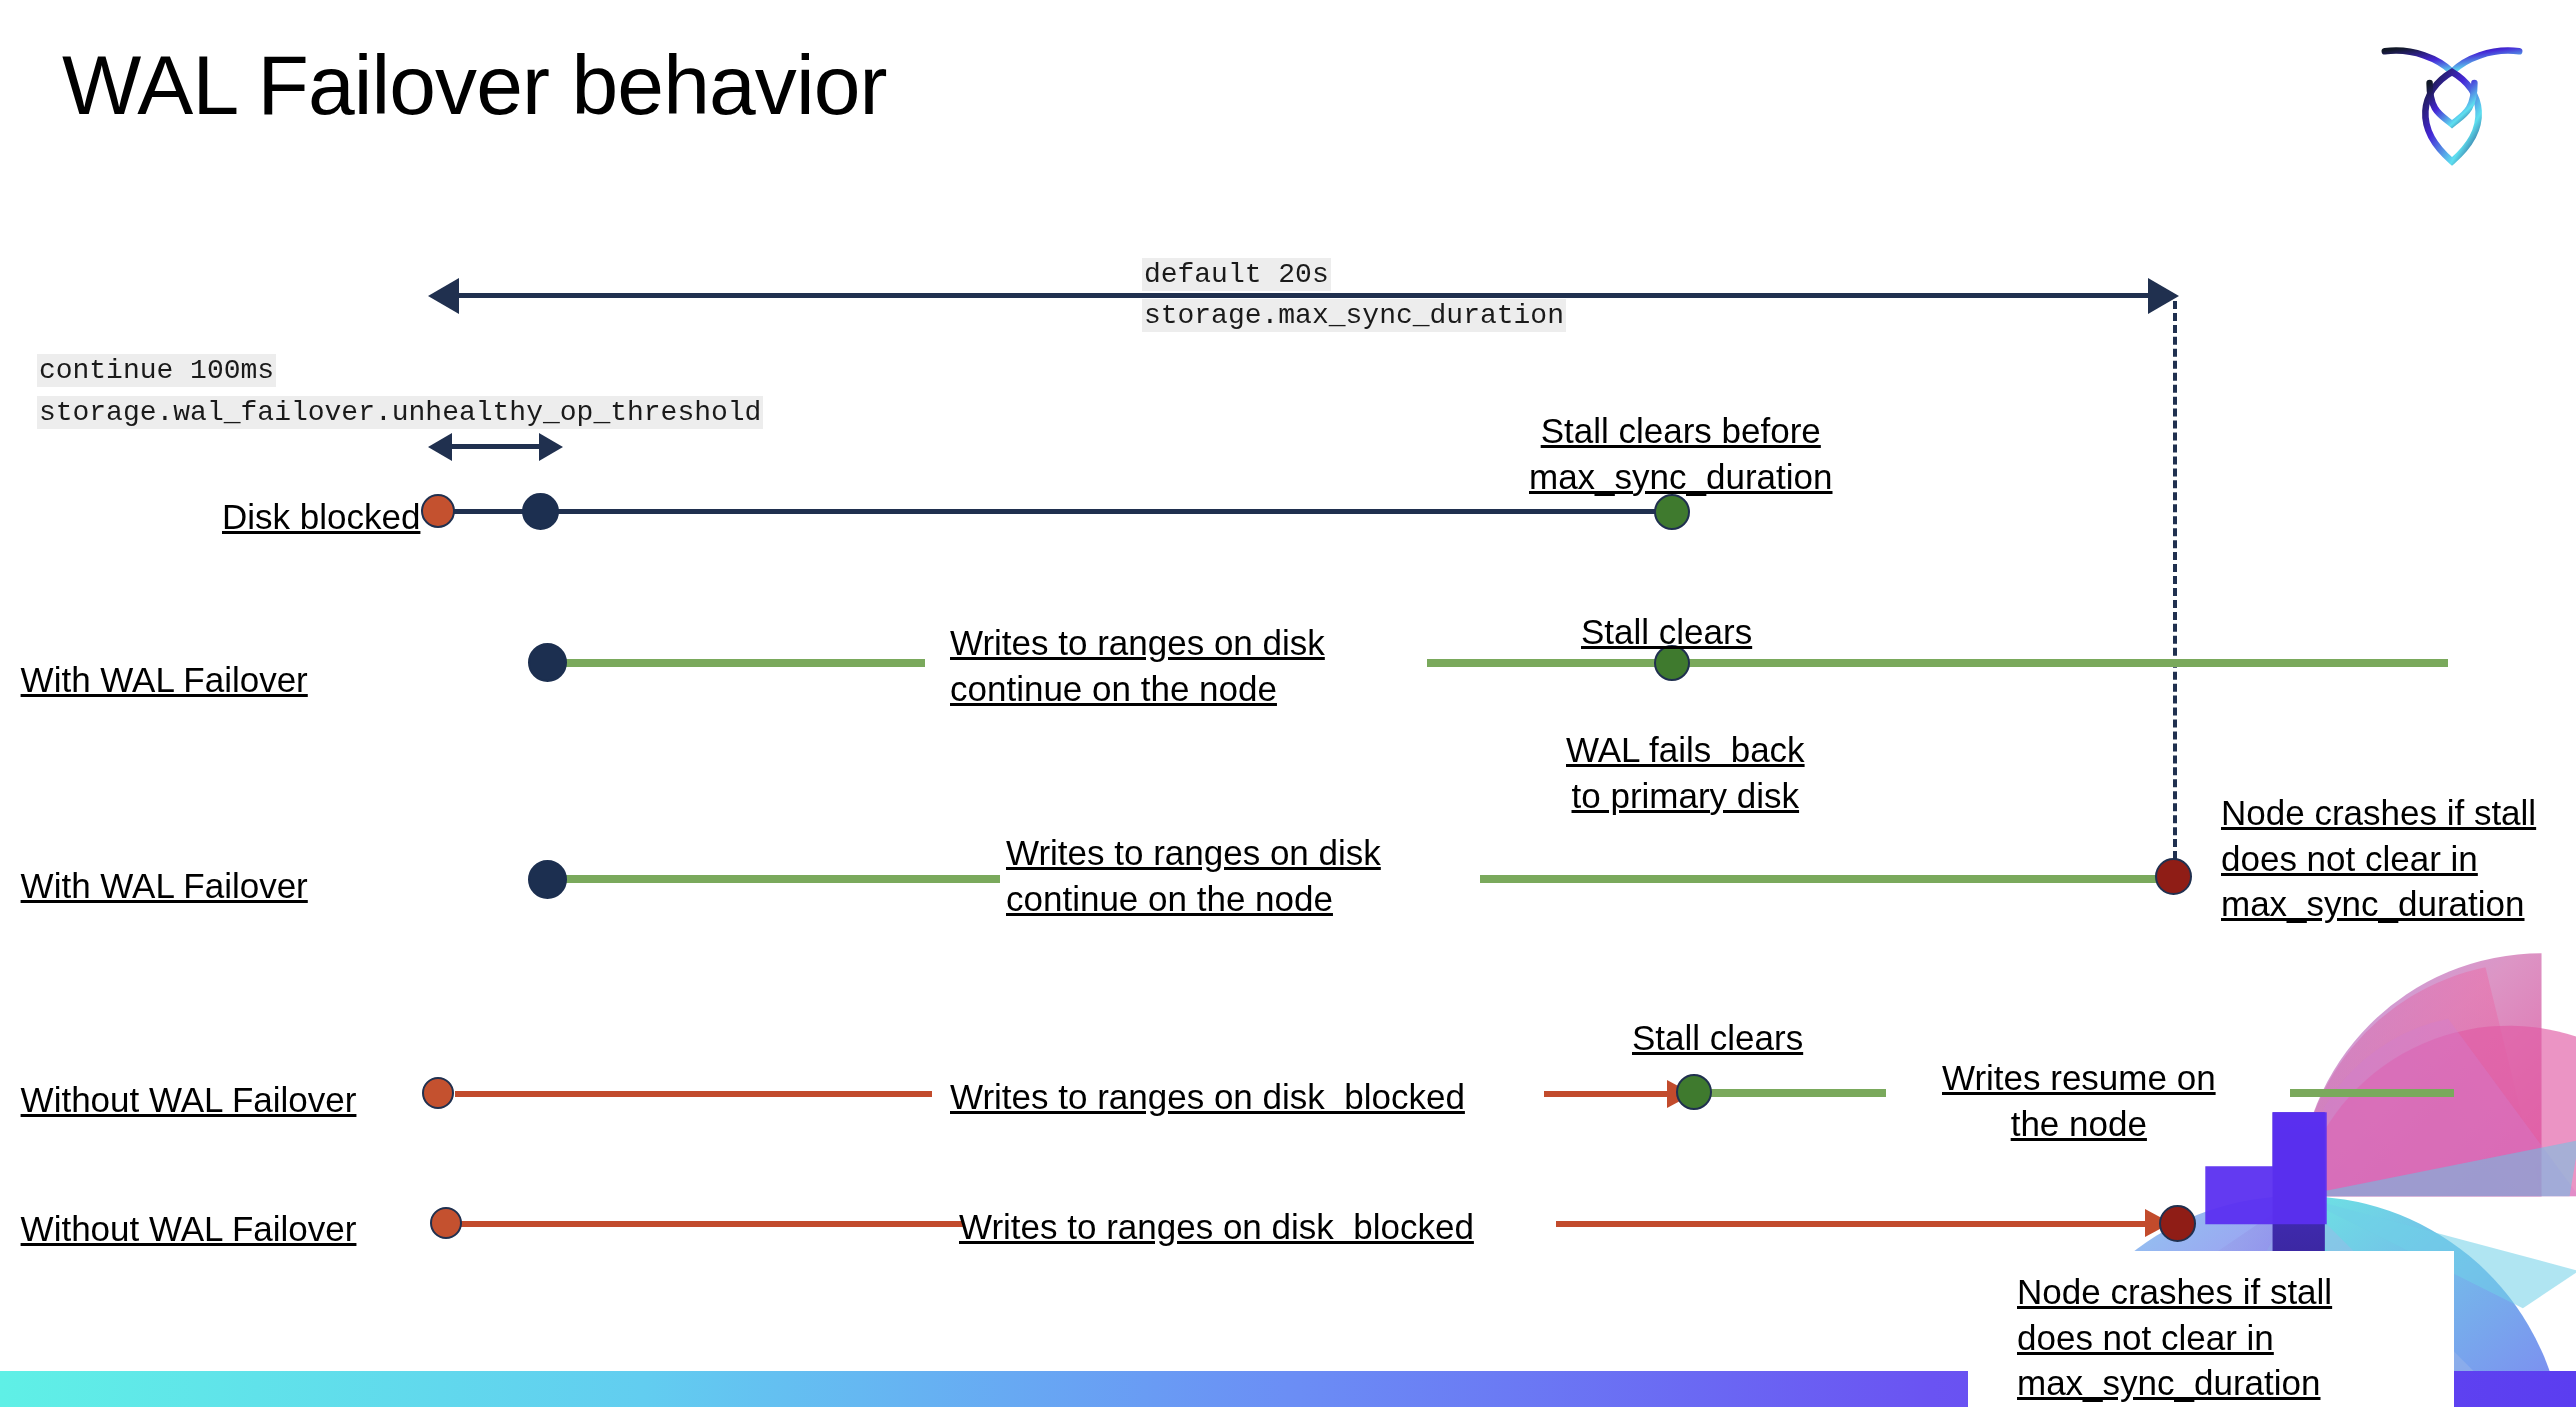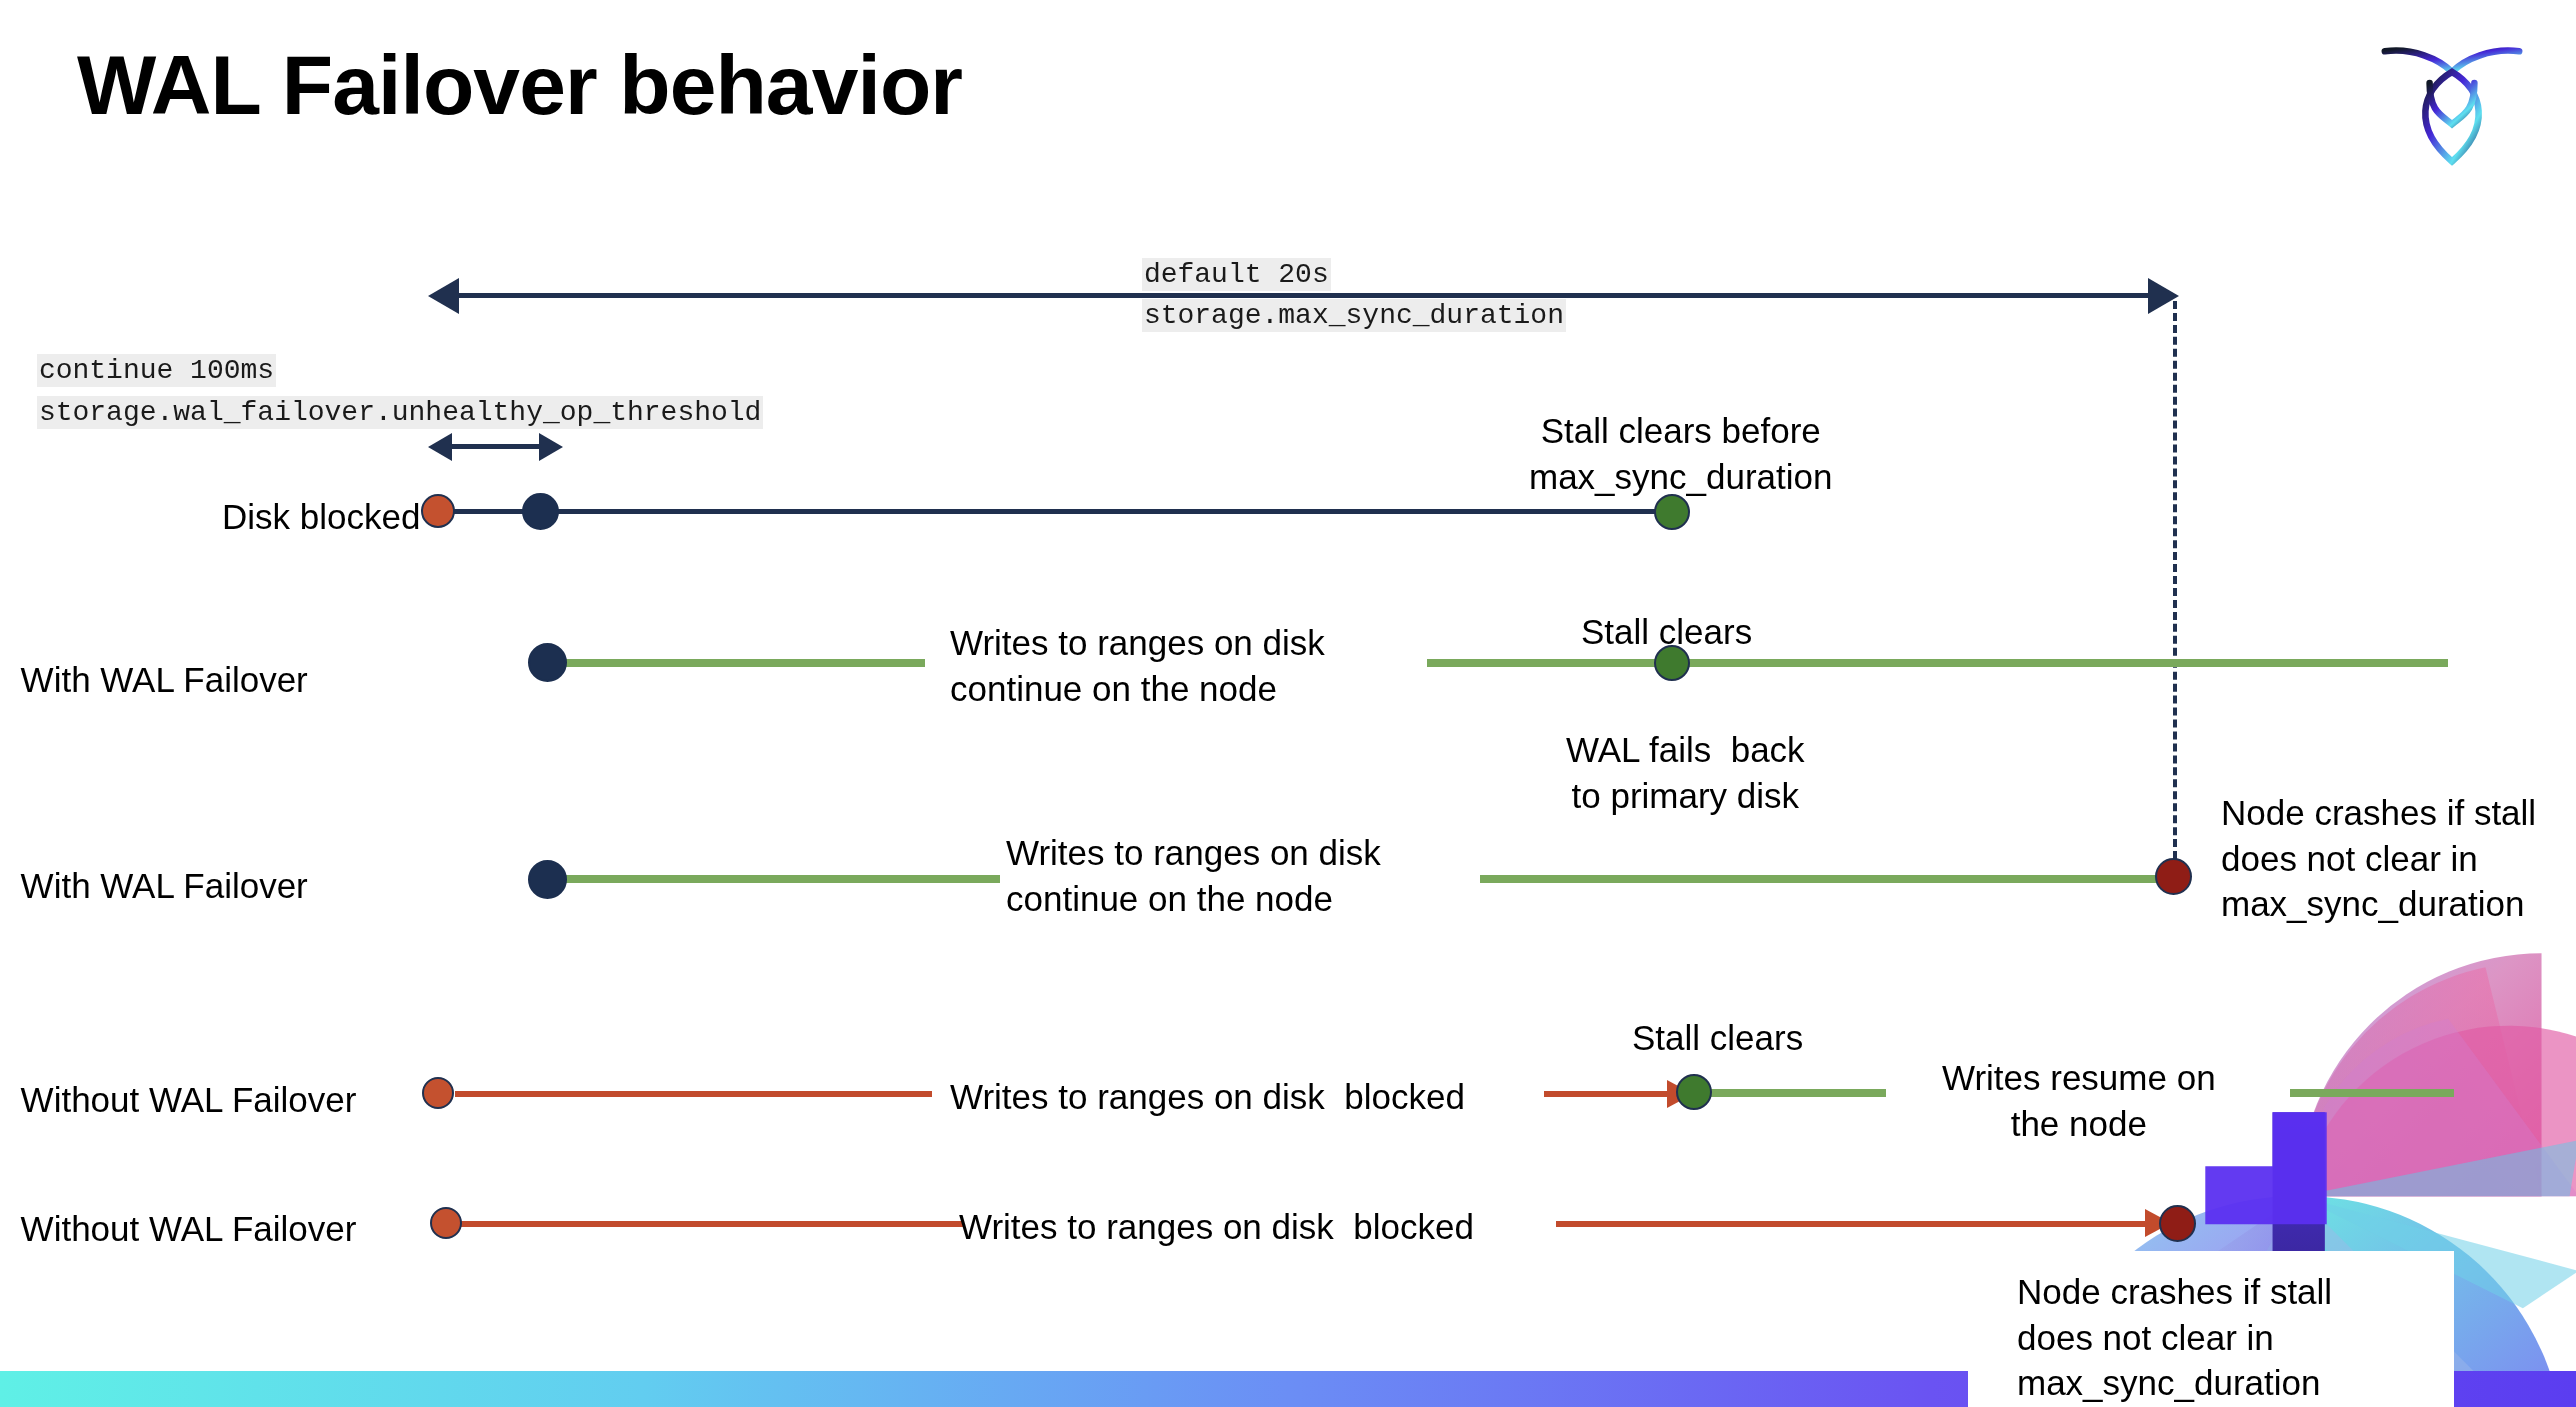--- a/index.html
+++ b/index.html
@@ -8,39 +8,39 @@
     background:#ffffff;
     font-family:"Liberation Sans", sans-serif;
     overflow:hidden;
     position:relative;
   }
   .slide{position:absolute;inset:0;overflow:hidden;background:#fff;}
 
   
   #page-title{
     position:absolute;left:62px;top:37px;
-    font-size:84px;font-weight:bold;letter-spacing:-0.9px;
-    color:#000;line-height:1.15;white-space:nowrap;margin-left:15px;
+    font-size:84px;font-weight:normal;letter-spacing:-0.9px;
+    color:#000;line-height:1.15;white-space:nowrap;
   }
 
   
   #brand-logo{position:absolute;left:2368px;top:23.4px;width:168px;height:150px;}
 
   
   #decor-art{position:absolute;left:1925px;top:916px;width:654px;height:495px;}
   #bottom-bar{
     position:absolute;left:0;bottom:0;width:2576px;height:37px;
     background:linear-gradient(90deg,#5ff0e6 0%,#62cdf0 25%,#6b8ef5 50%,#6a53f2 75%,#5b3df0 100%);
   }
   #crash-callout-box{
     position:absolute;left:1968px;top:1251px;width:486px;height:157px;background:#ffffff;
   }
 
   
-  .txt{position:absolute;color:#000;line-height:1.30;white-space:pre;}
+  .txt{position:absolute;color:#000;line-height:1.30;white-space:pre;text-decoration:underline;}
   .t-lbl{font-size:35px;}
   .t-note{font-size:35px;}
   .t-cap{font-size:35px;}
 
   .mono{
     position:absolute;font-family:"Liberation Mono","DejaVu Sans Mono",monospace;
     font-size:28px;color:#1a1a1a;white-space:pre;line-height:1.45;
   }
   .mono span{background:#ededed;padding:0.9px 1.9px;}
 

